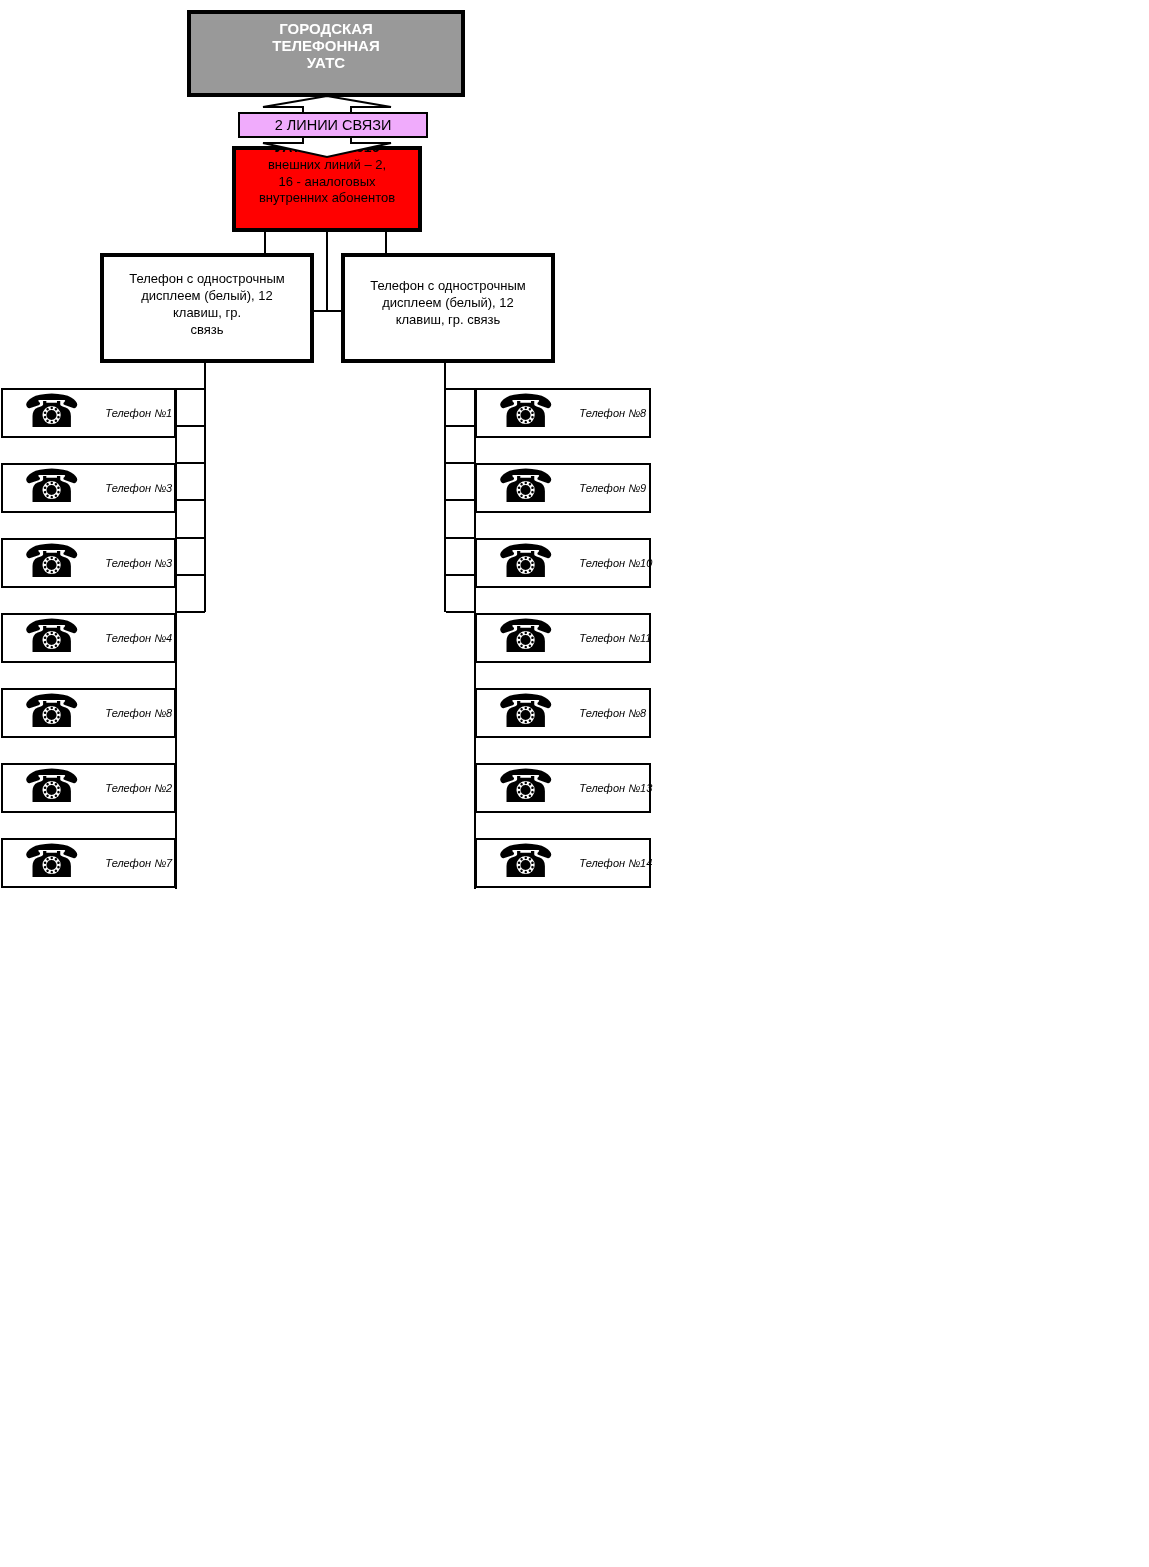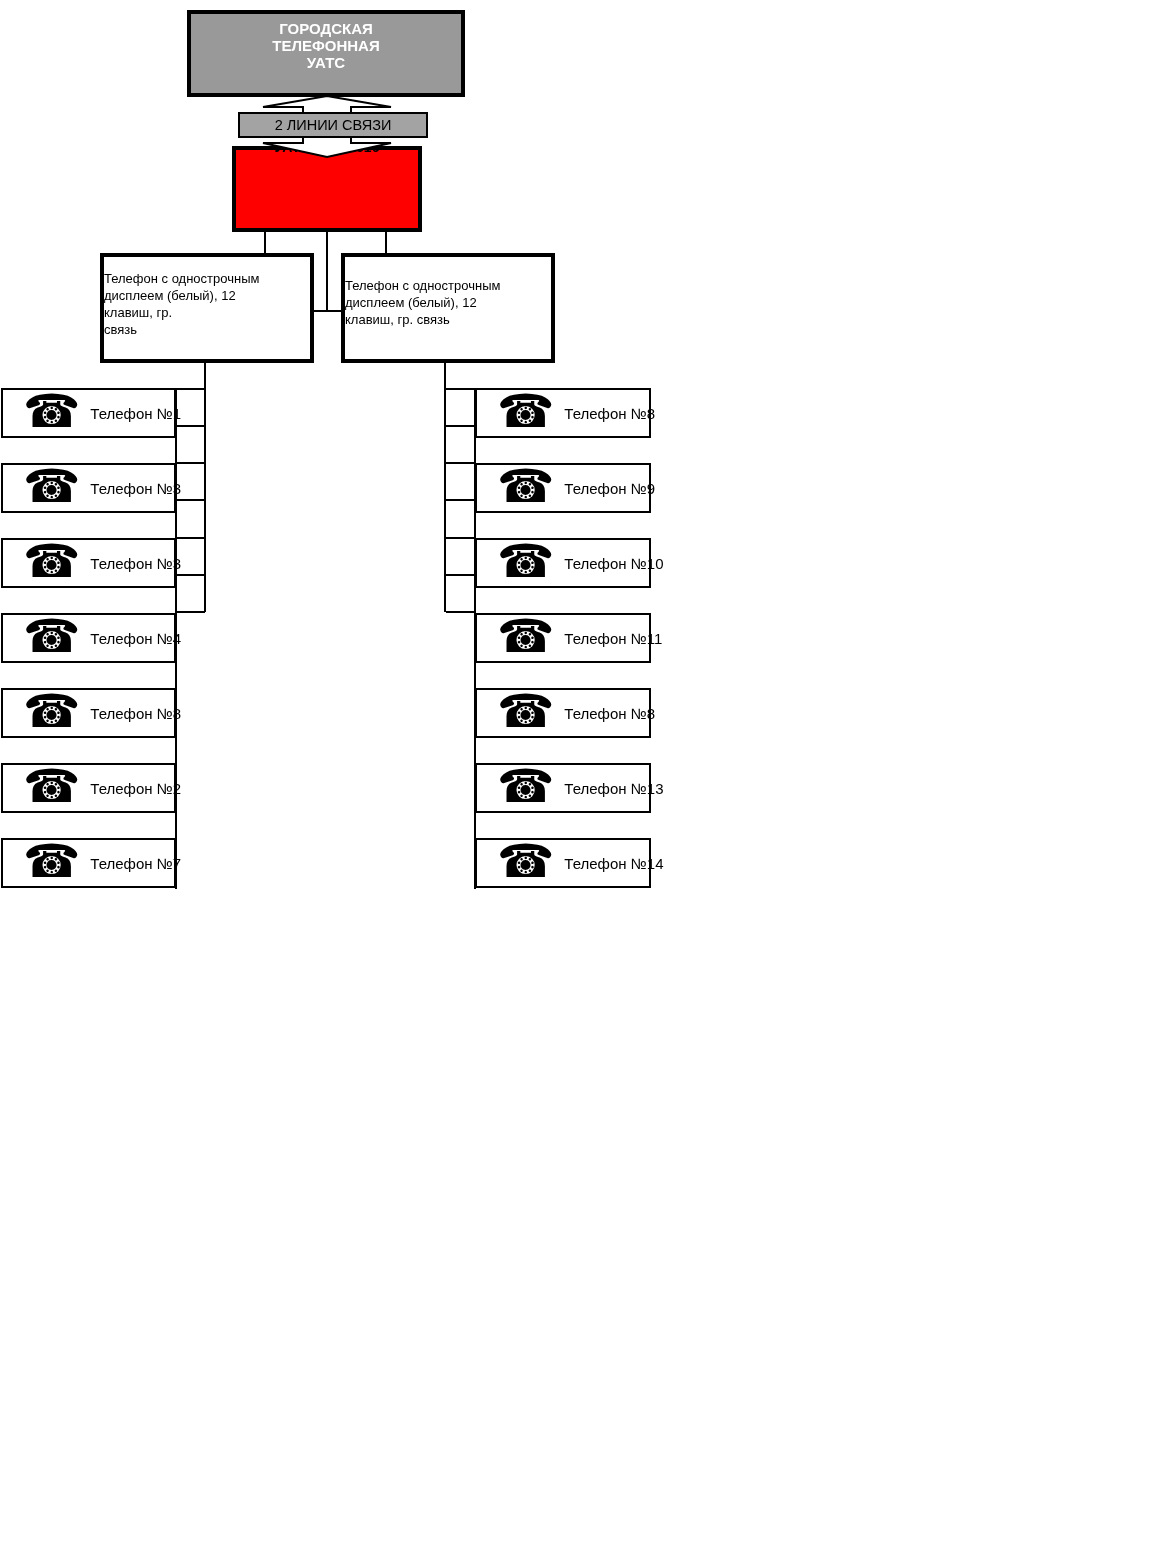--- a/index.html
+++ b/index.html
@@ -5,44 +5,44 @@
   html,body{margin:0;padding:0;background:#fff;}
   #canvas{position:relative;width:1045px;height:1567px;background:#ffffff;overflow:hidden;
           font-family:"Liberation Sans", sans-serif;color:#000;}
   .abs{position:absolute;box-sizing:border-box;}
   
   #gts{left:187px;top:10px;width:278px;height:87px;background:#999999;border:4px solid #000;
        color:#ffffff;font-weight:bold;font-size:15px;line-height:17px;text-align:center;padding-top:6px;z-index:2;}
   
   #arrow{left:255px;top:93px;z-index:5;}
   
-  #linklabel{left:238px;top:112px;width:190px;height:26px;border:2px solid #000;background:#a3a3a3;
+  #linklabel{left:238px;top:112px;width:190px;height:26px;border:2px solid #000;background:#f0abfc;
              font-size:14.5px;text-align:center;line-height:22px;z-index:6;}
   
   #pbx-fill{left:232px;top:146px;width:190px;height:86px;background:#ff0000;z-index:2;}
   #pbx-title{left:232px;top:140px;width:190px;text-align:center;font-weight:bold;font-size:14px;
              line-height:15px;z-index:3;}
   #pbx-border{left:232px;top:146px;width:190px;height:86px;border:4px solid #000;background:transparent;z-index:4;}
   #pbx-lines{left:232px;top:157px;width:190px;text-align:center;font-size:13px;line-height:16.5px;z-index:4;}
   
   .dispbox{position:absolute;box-sizing:border-box;background:#fff;border:4px solid #000;
-           width:214px;height:110px;top:253px;text-align:left;font-size:13px;line-height:17px;z-index:2;}
+           width:214px;height:110px;top:253px;text-align:center;font-size:13px;line-height:17px;z-index:2;}
   #disp-left{left:100px;padding-top:13px;}
   #disp-right{left:341px;padding-top:20px;}
   
   .lv{position:absolute;width:2px;background:#000;z-index:1;}
   .lh{position:absolute;height:2px;background:#000;z-index:1;}
   
   .phone-row{position:absolute;box-sizing:border-box;height:50px;background:#fff;border:2px solid #000;
              display:flex;align-items:center;z-index:2;}
   .phone-row.left{left:1px;width:175px;}
   .phone-row.right{left:475px;width:176px;}
   .ph-icon{font-family:"DejaVu Sans", sans-serif;font-size:46px;line-height:46px;margin-left:20px;
            margin-top:-4px;color:#000;}
-  .ph-label{font-size:15px;margin-left:10px;white-space:nowrap;}
+  .ph-label{font-size:11px;margin-left:25px;white-space:nowrap;font-style:italic;}
 </style>
 </head>
 <body>
 
 <div id="canvas">
 
   <div class="lv" style="left:264px;top:230px;height:23px;"></div>
   <div class="lv" style="left:385px;top:230px;height:23px;"></div>
   <div class="lv" style="left:326px;top:230px;height:82px;"></div>
   <div class="lh" style="left:314px;top:310px;width:27px;"></div>
@@ -70,20 +70,25 @@
 
   <div id="gts" class="abs">
     <div>ГОРОДСКАЯ</div>
     <div>ТЕЛЕФОННАЯ</div>
     <div>УАТС</div>
   </div>
 
   <div id="pbx-fill" class="abs"></div>
   <div id="pbx-title" class="abs">УАТС KX-ТА616</div>
   <div id="pbx-border" class="abs"></div>
+  <div id="pbx-lines" class="abs">
+    <div>внешних линий – 2,</div>
+    <div>16 - аналоговых</div>
+    <div>внутренних абонентов</div>
+  </div>
 
   <svg id="arrow" class="abs" width="146" height="68" viewBox="0 0 146 68">
     <polygon points="72,3 136,14 96,14 96,50 136,50 72,64 8,50 48,50 48,14 8,14" fill="#ffffff" stroke="#000000" stroke-width="2" stroke-linejoin="miter"></polygon>
   </svg>
 
   <div id="linklabel" class="abs">2 ЛИНИИ СВЯЗИ</div>
 
   <div id="disp-left" class="dispbox">
     <div>Телефон с однострочным</div>
     <div>дисплеем (белый), 12</div>

